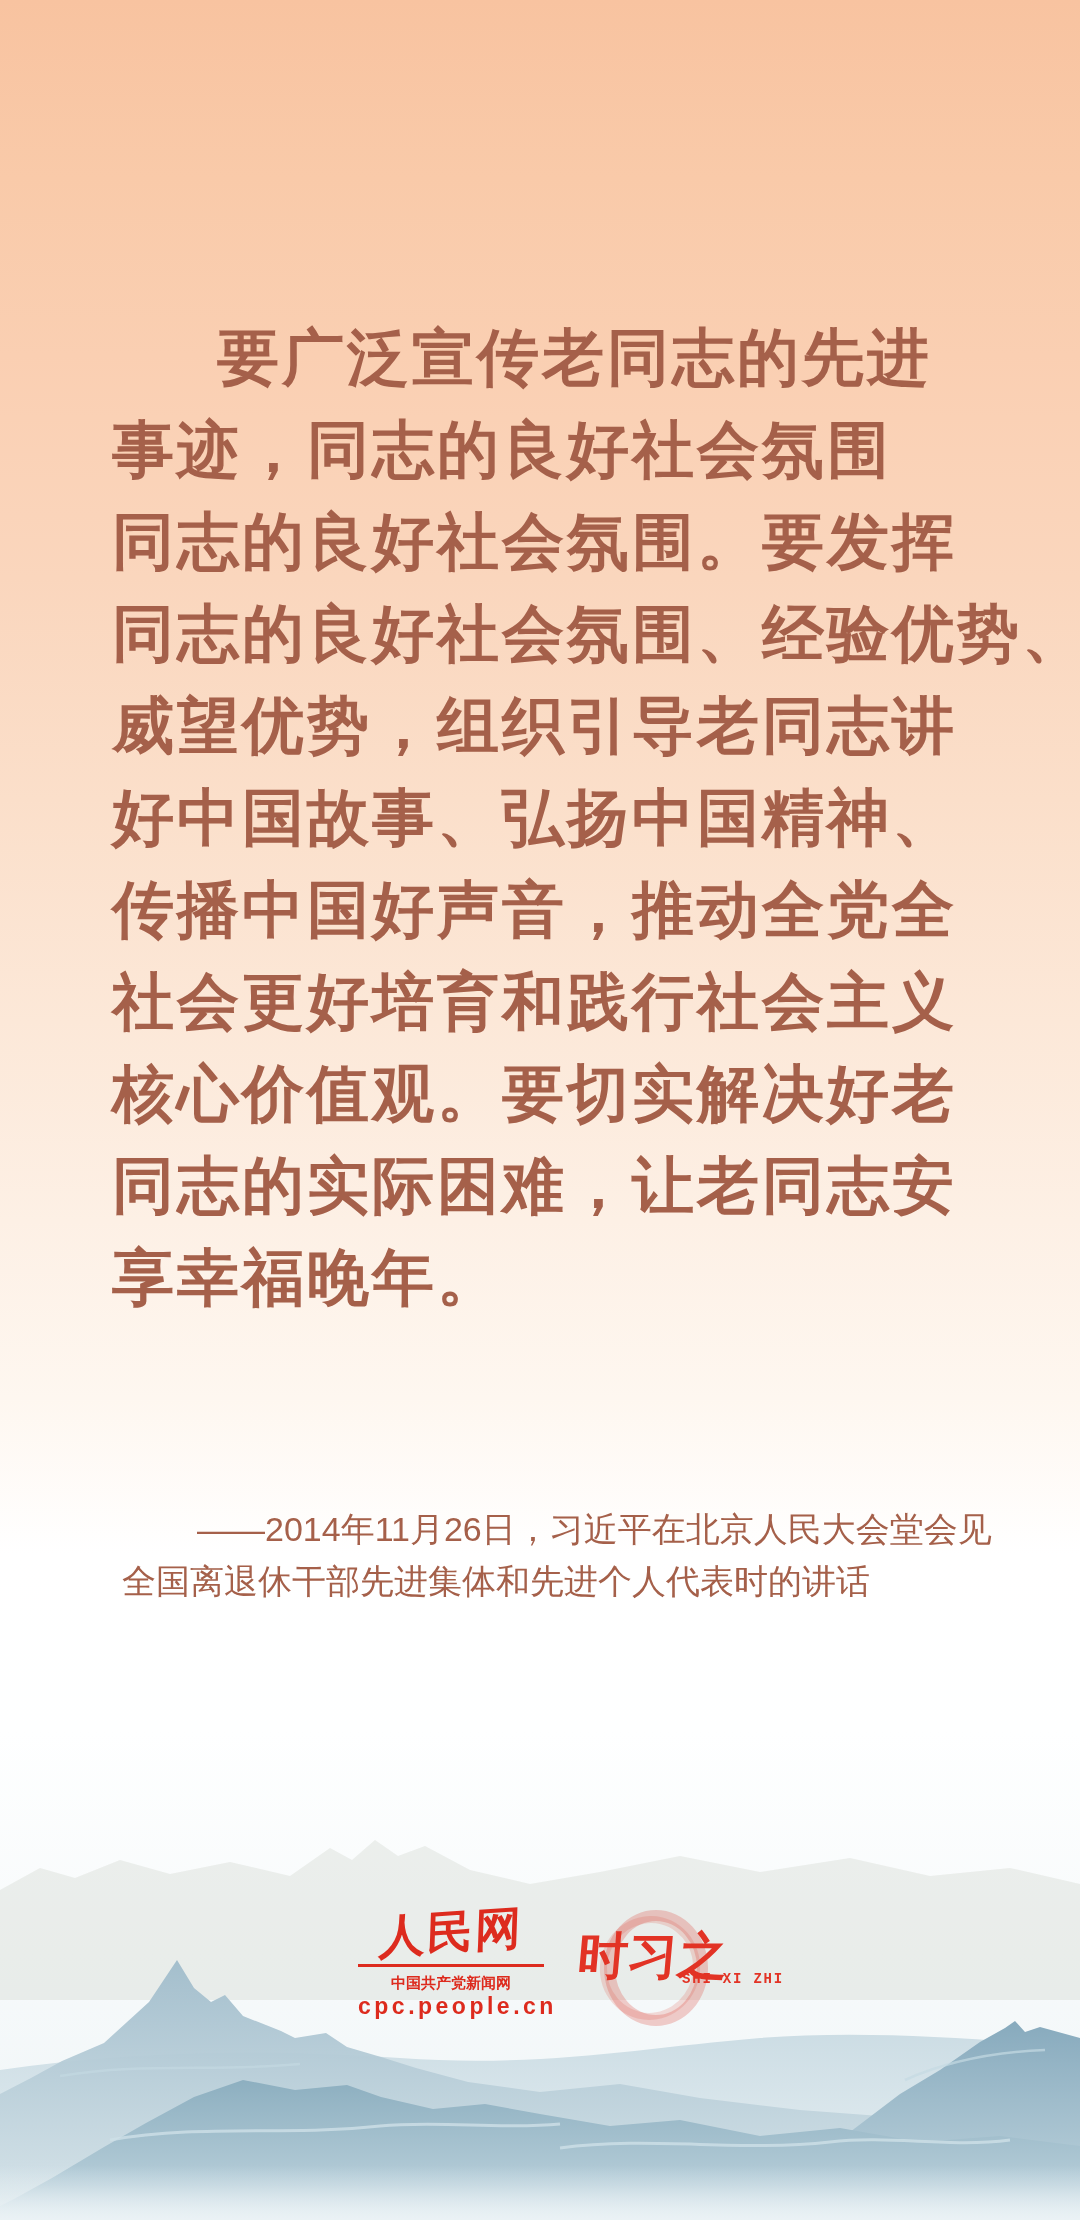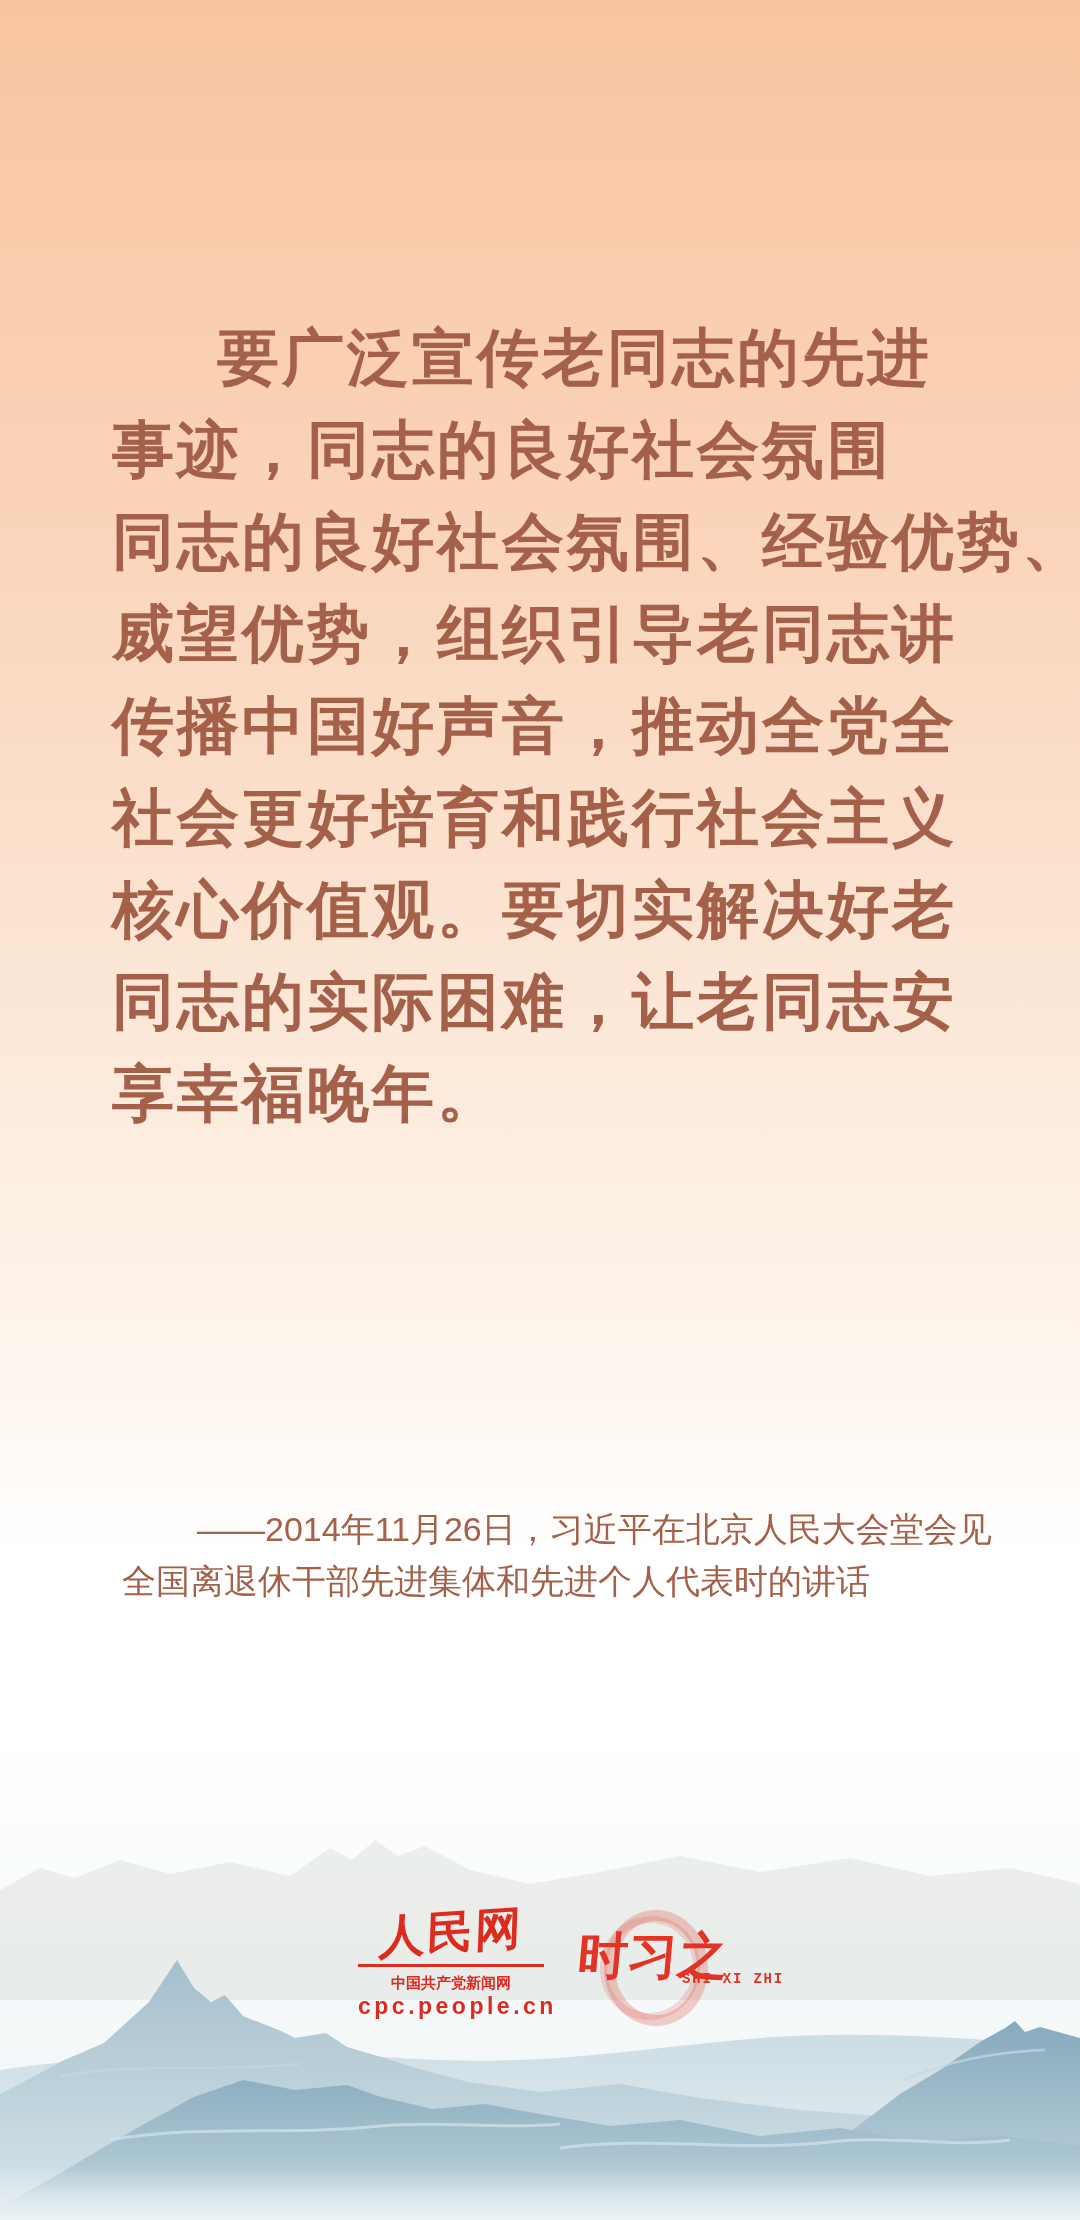--- a/index.html
+++ b/index.html
@@ -81,22 +81,24 @@
   }
 </style>
 </head>
 <body>
 
 <div class="page">
 
   <div class="quote">
     <div class="line first">要广泛宣传老同志的先进</div>
     <div class="line">事迹，同志的良好社会氛围</div>
+    <div class="line">同志的良好社会氛围。要发挥</div>
     <div class="line">同志的良好社会氛围、经验优势、</div>
     <div class="line">威望优势，组织引导老同志讲</div>
+    <div class="line">好中国故事、弘扬中国精神、</div>
     <div class="line">传播中国好声音，推动全党全</div>
     <div class="line">社会更好培育和践行社会主义</div>
     <div class="line">核心价值观。要切实解决好老</div>
     <div class="line">同志的实际困难，让老同志安</div>
     <div class="line">享幸福晚年。</div>
   </div>
 
   <div class="attribution">
     <div class="attr-line-1">——2014年11月26日，习近平在北京人民大会堂会见</div>
     <div class="attr-line-2">全国离退休干部先进集体和先进个人代表时的讲话</div>

